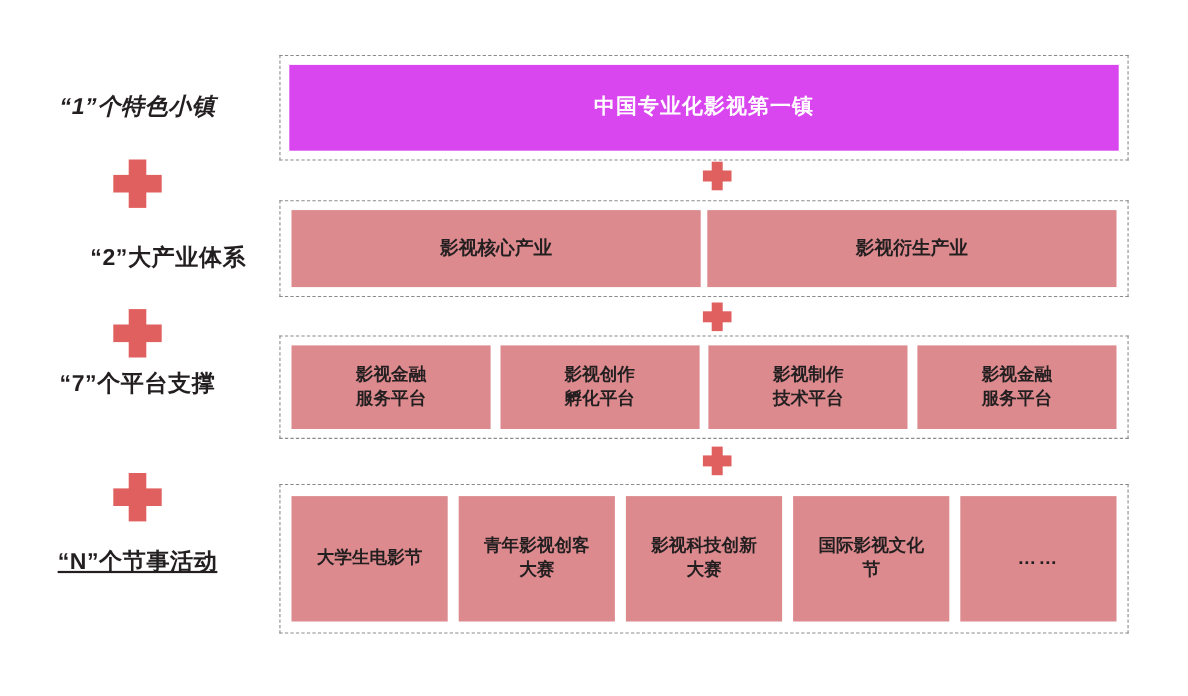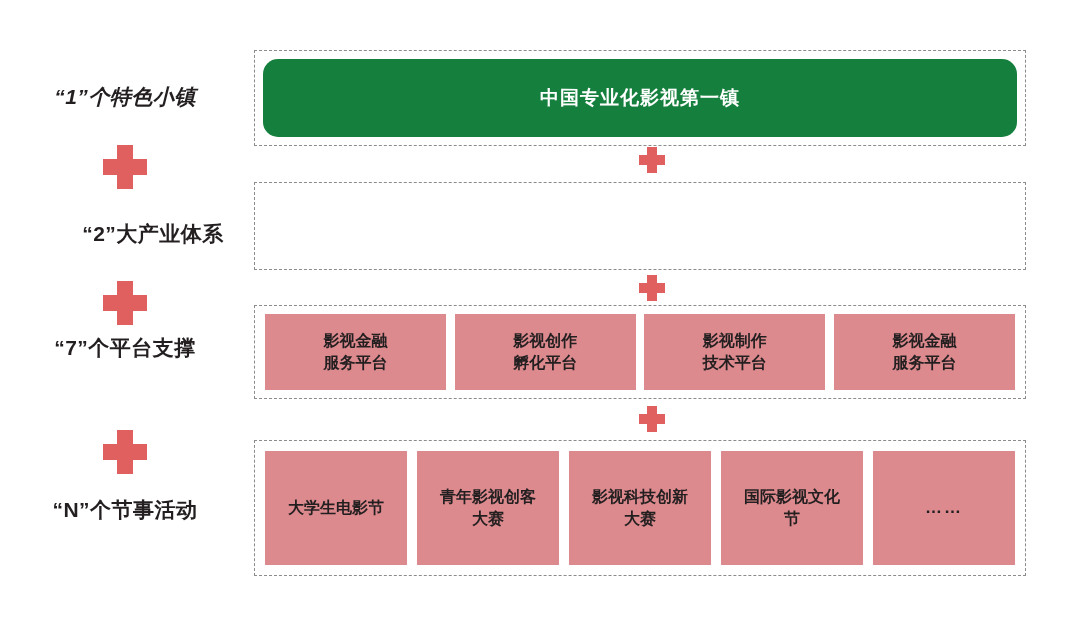--- a/index.html
+++ b/index.html
@@ -35,21 +35,21 @@
     text-align: center;
     font-size: 21px;
     font-weight: bold;
     color: #231f20;
     letter-spacing: 0.5px;
     white-space: nowrap;
   }
   .label-1 { top: 83px; font-style: italic; }
   .label-2 { top: 220px; margin-left: 28px; }
   .label-3 { top: 334px; }
-  .label-4 { top: 496px; }
+  .label-4 { top: 496px; text-decoration: underline; }
 
   
   .plus {
     position: absolute;
     color: #e0605f;
   }
   .plus .bar-h,
   .plus .bar-v {
     position: absolute;
     background: #e0605f;
@@ -93,25 +93,24 @@
     justify-content: center;
     text-align: center;
     font-weight: bold;
     color: #231f20;
     line-height: 1.35;
     white-space: pre-line;
   }
   .box-hero {
     flex: 1 1 auto;
     height: 100%;
-    background: #15803d;
+    background: #d946ef;
     color: #ffffff;
     font-size: 19px;
     letter-spacing: 1px;
-    border-radius: 15px;
   }
   .box-pink {
     background: #dd8a8e;
     font-size: 17px;
   }
   .band-2 .box-pink {
     width: 372px;
     height: 100%;
   }
   .band-3 .box-pink {
@@ -165,20 +164,22 @@
   <div class="plus plus-small plus-mid-3">
     <span class="bar-h"></span>
       <span class="bar-v"></span>
   </div>
 
   <div class="band band-1">
     <div class="box box-hero">中国专业化影视第一镇</div>
   </div>
 
   <div class="band band-2">
+    <div class="box box-pink">影视核心产业</div>
+    <div class="box box-pink">影视衍生产业</div>
   </div>
 
   <div class="band band-3">
     <div class="box box-pink">影视金融
 服务平台</div>
     <div class="box box-pink">影视创作
 孵化平台</div>
     <div class="box box-pink">影视制作
 技术平台</div>
     <div class="box box-pink">影视金融

